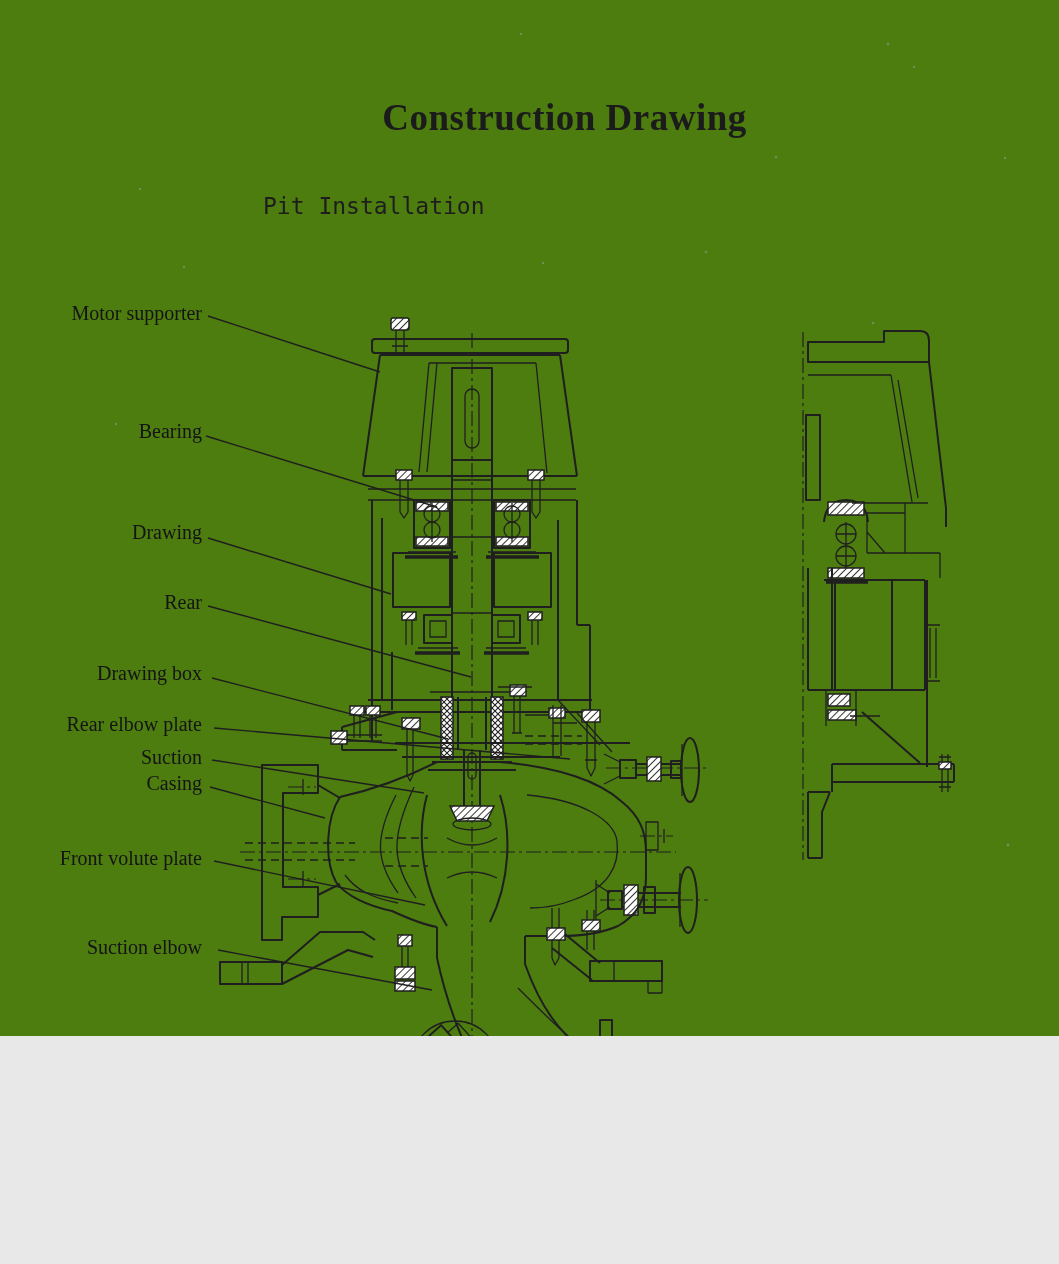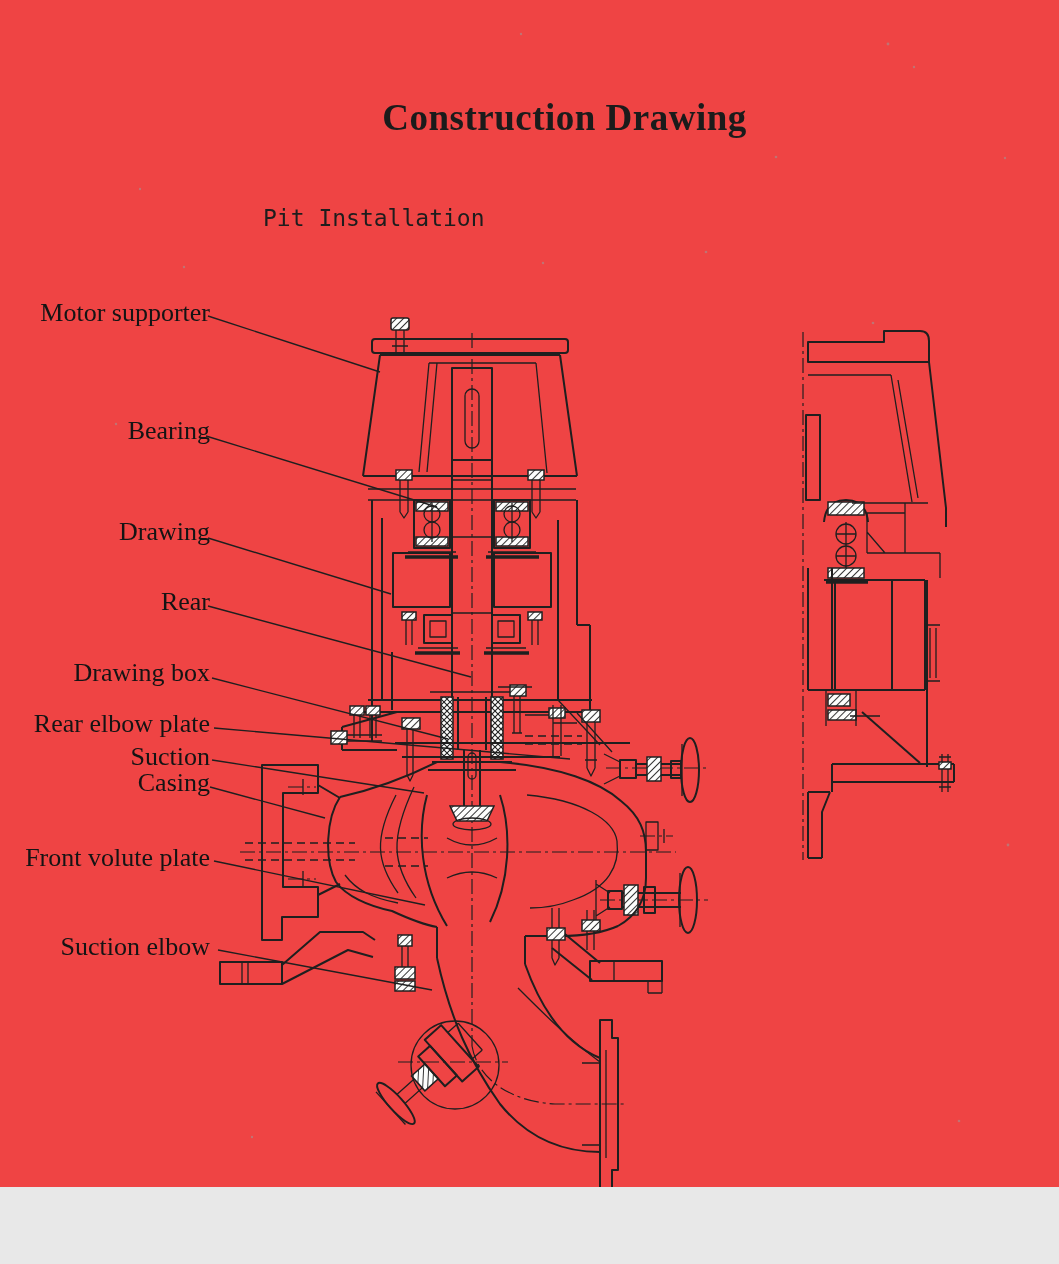--- a/index.html
+++ b/index.html
@@ -1,22 +1,22 @@
 <!DOCTYPE html>
 <html><head>
 <meta charset="utf-8">
 <style>
   html,body{margin:0;padding:0;background:#e8e8e8;}
-  .page{position:relative;width:1059px;height:1187px;background:#ef4444;overflow:hidden;
+  .page{position:relative;width:1059px;height:1036px;background:#4d7c0f;overflow:hidden;
         font-family:"Liberation Serif",serif;color:#1a1a1a;}
   .title{position:absolute;top:96px;left:0;width:1059px;box-sizing:border-box;padding-left:70px;
          margin:0;text-align:center;font-size:37px;font-weight:700;letter-spacing:.5px;color:#1b1b1b;}
   .subtitle{position:absolute;top:193px;left:263px;font-family:"DejaVu Sans Mono",monospace;
-            font-size:23px;font-weight:500;color:#1d1d1d;margin-top:12px;}
-  .part-label{position:absolute;left:8px;width:202px;text-align:right;font-size:26px;
+            font-size:23px;font-weight:500;color:#1d1d1d;}
+  .part-label{position:absolute;left:0;width:202px;text-align:right;font-size:20px;
               line-height:22px;color:#141414;white-space:nowrap;}
   svg.dwg{position:absolute;left:0;top:0;width:1059px;height:1264px;}
   .k{stroke:#1f1f1f;fill:none;stroke-width:2;stroke-linecap:butt;stroke-linejoin:round;}
   .thin{stroke-width:1.3;}
   .bold{stroke-width:3.6;}
   .cl{stroke-width:1.15;stroke-dasharray:15 4 3 4;}
   .hd{stroke-width:1.4;stroke-dasharray:8 5;}
   .ld{stroke-width:1.4;}
   .hf{fill:url(#h45);stroke:#1f1f1f;stroke-width:1.5;}
   .xf{fill:url(#hx);stroke:#1f1f1f;stroke-width:1.5;}

